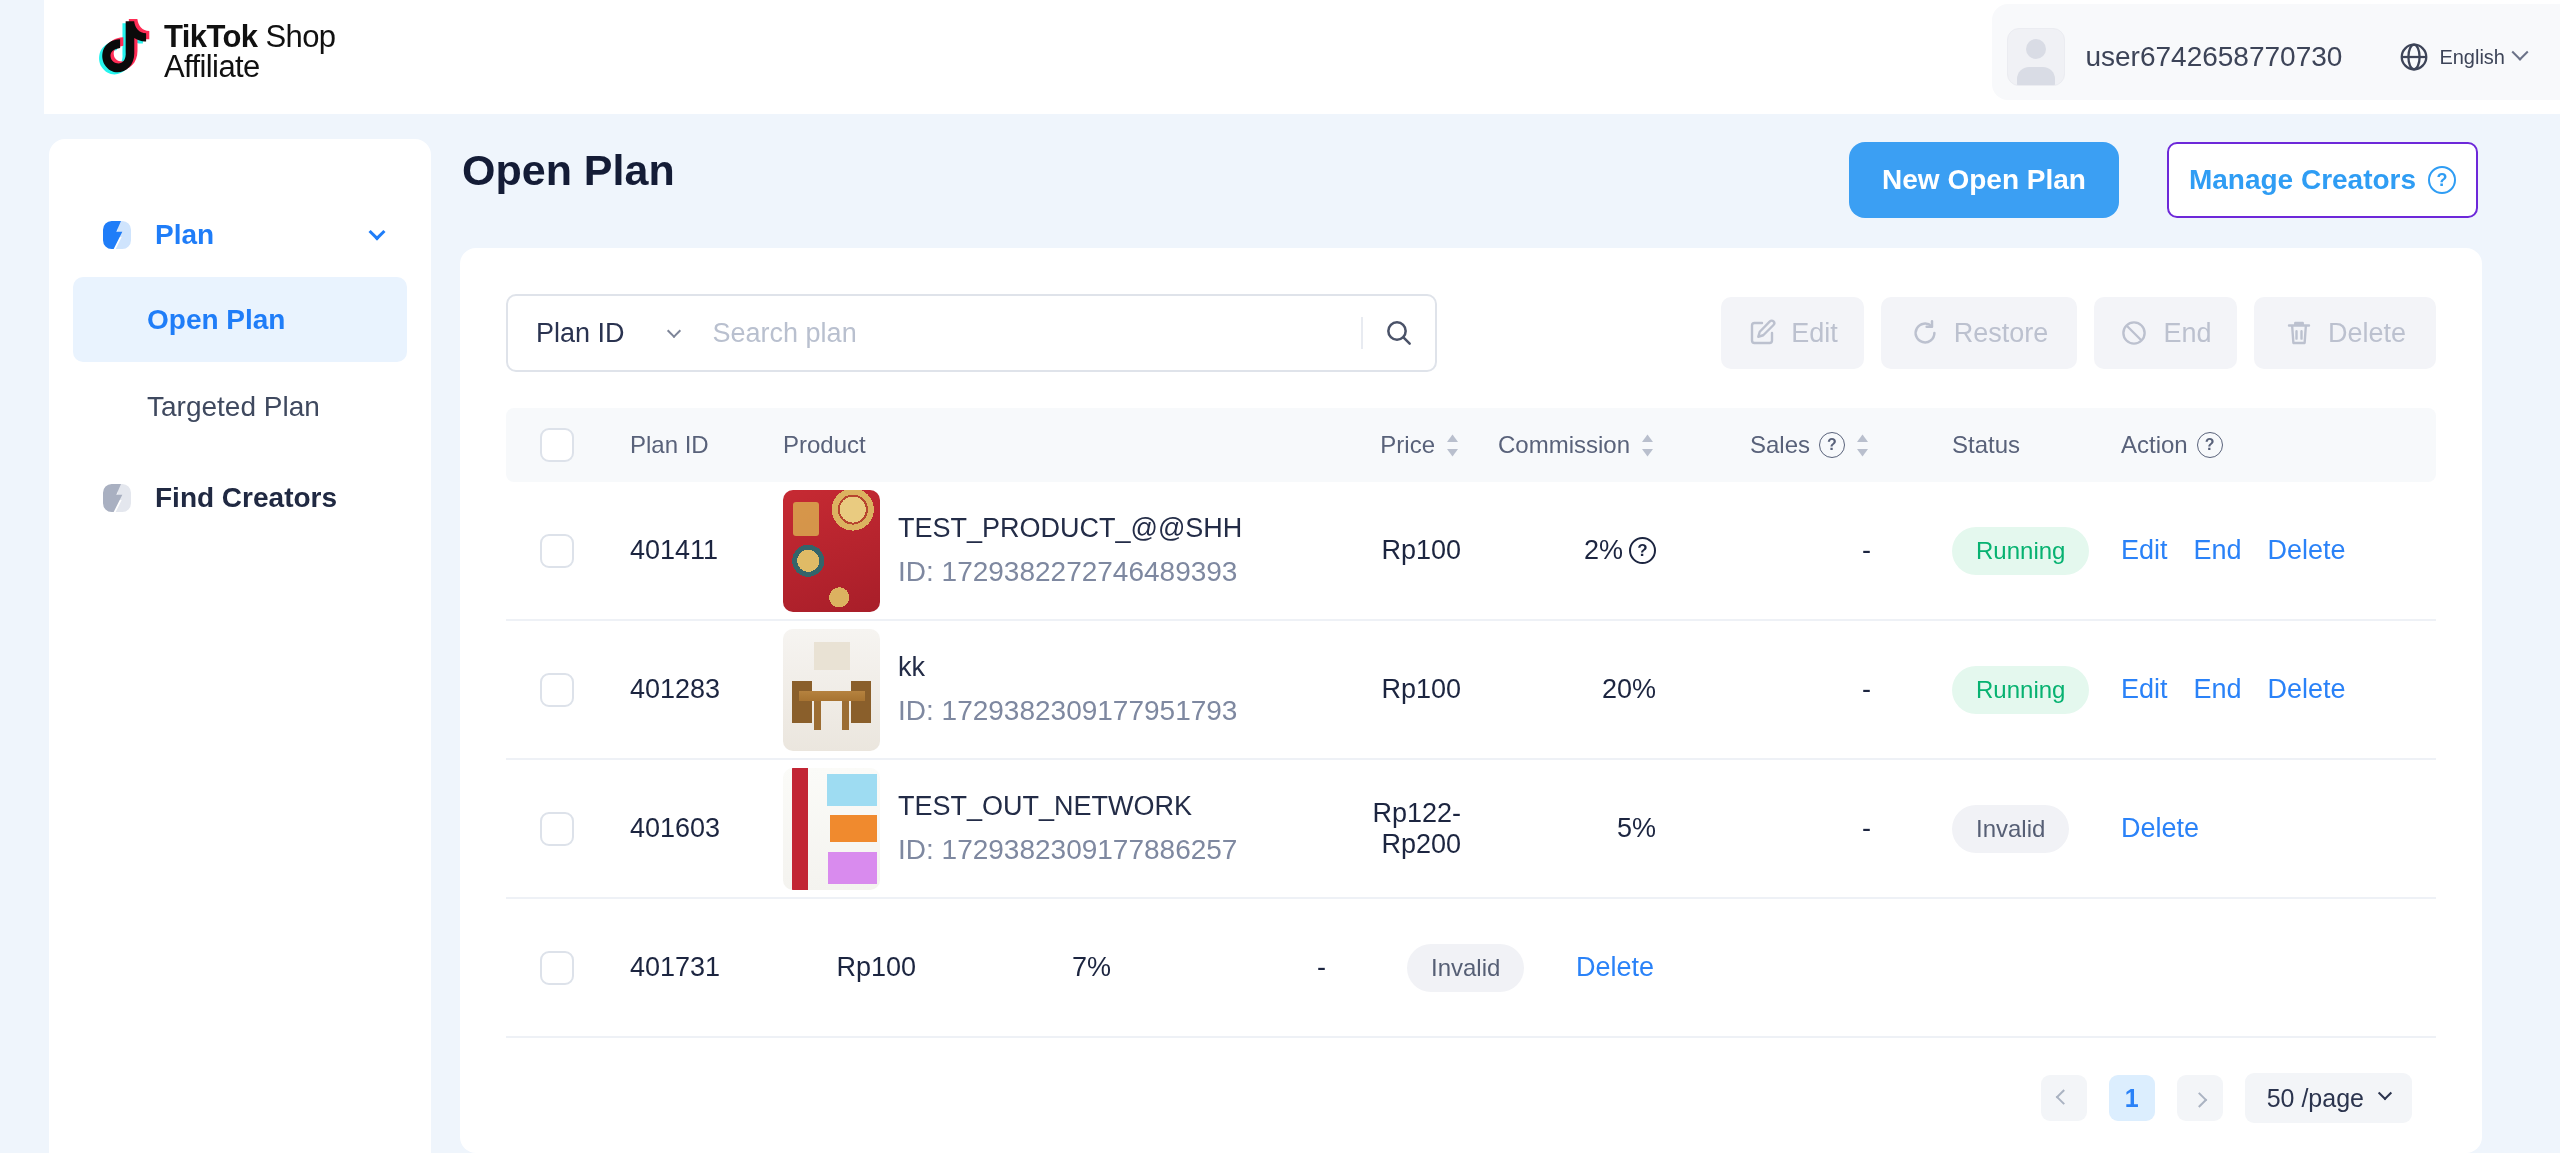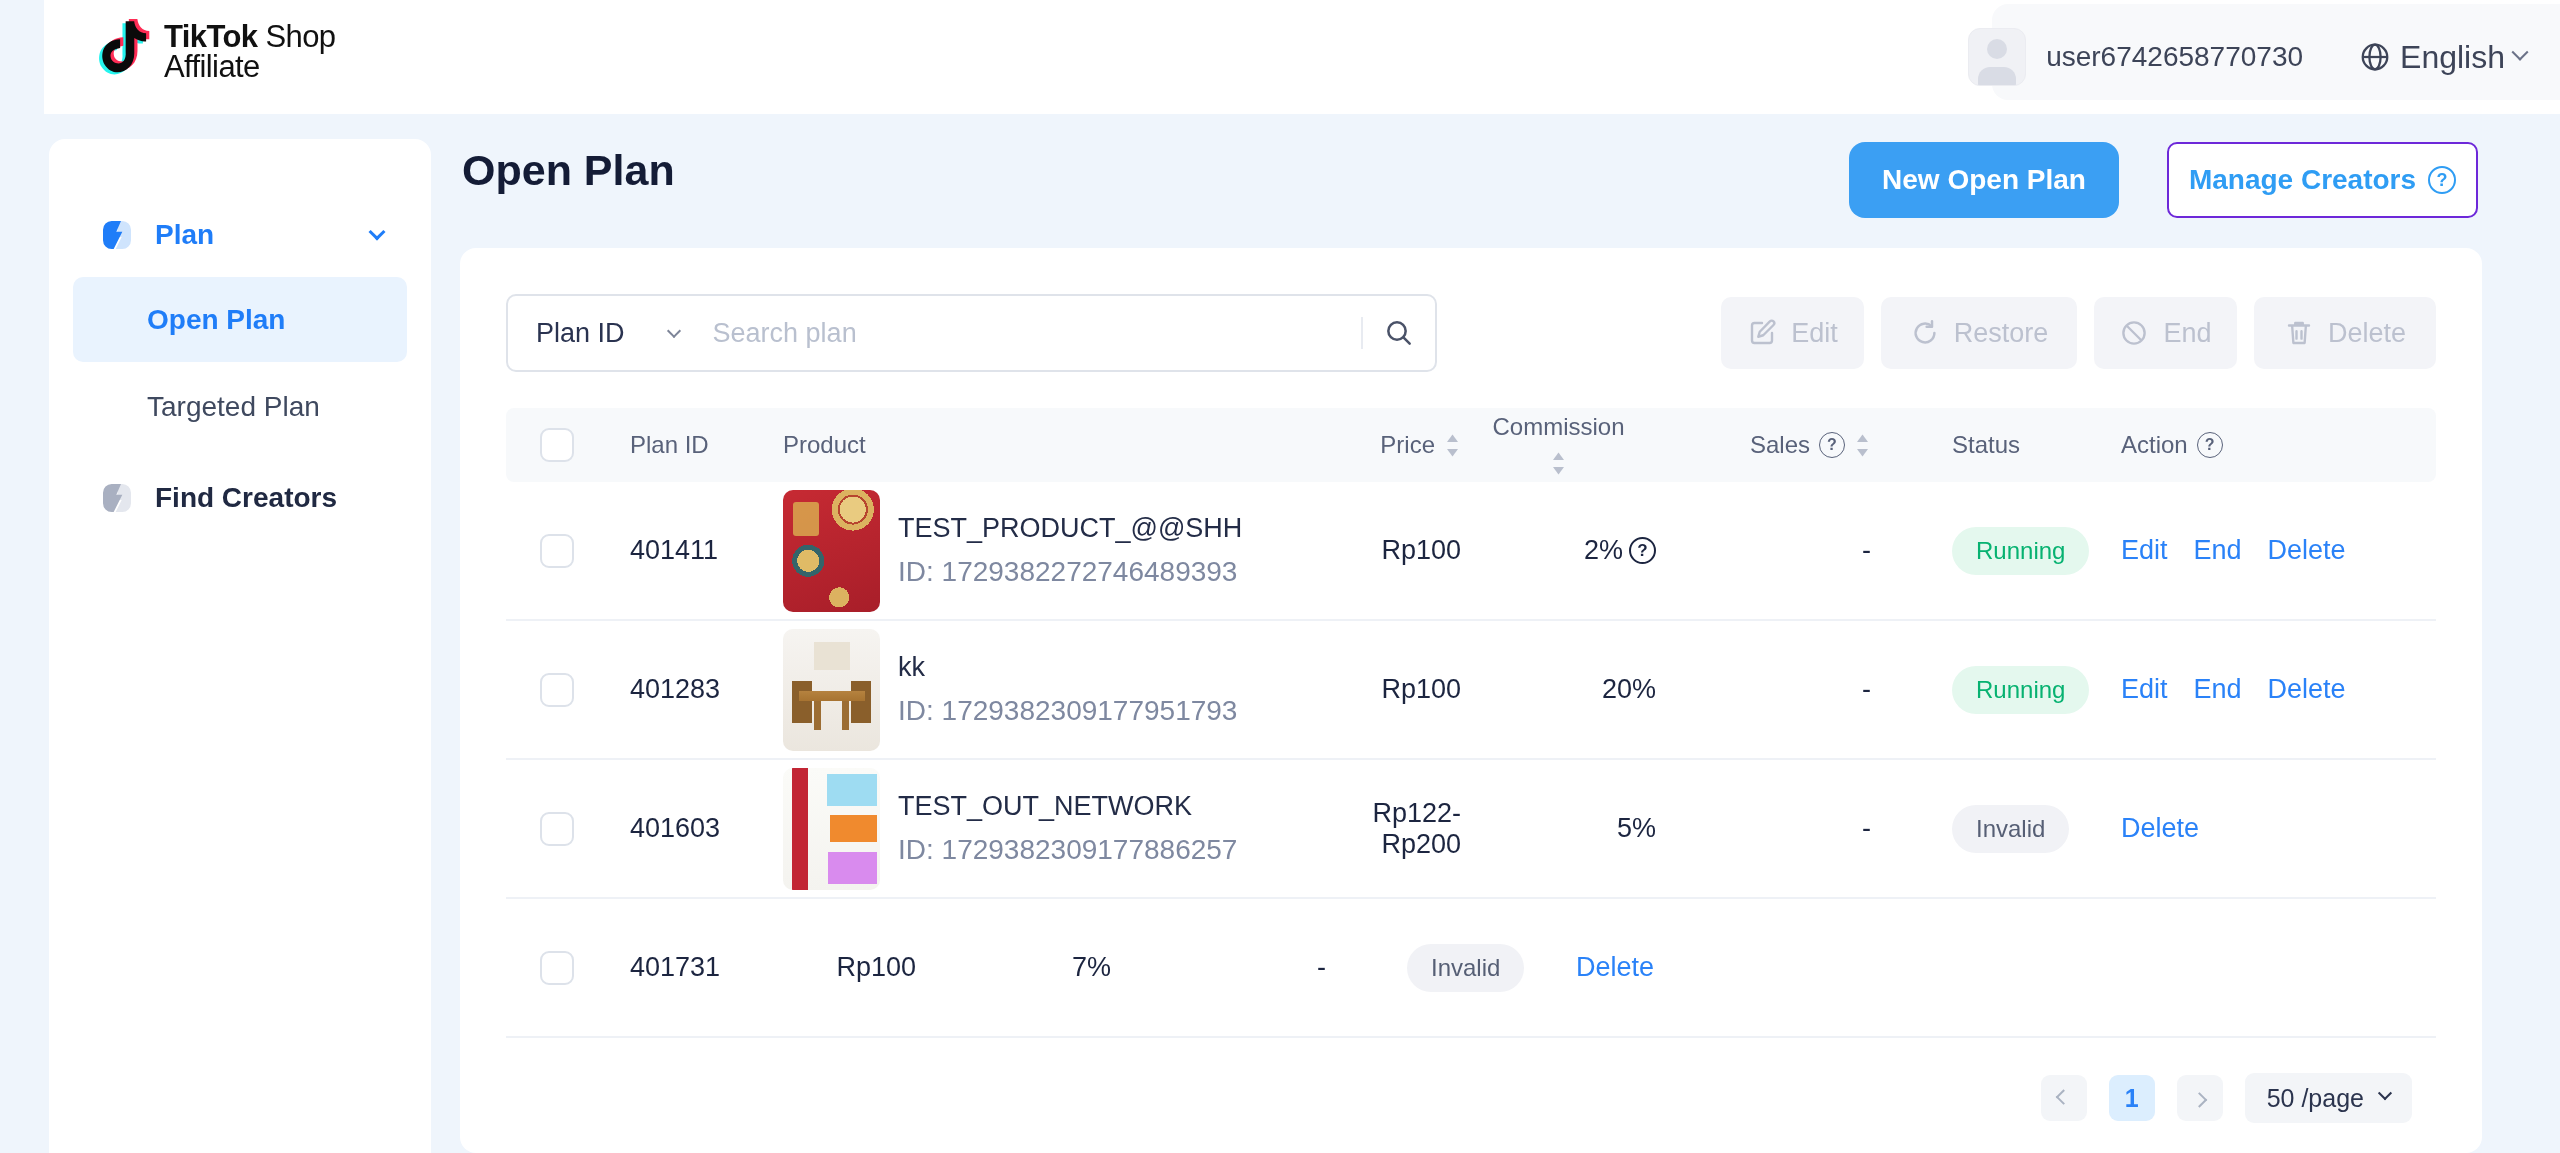--- a/index.html
+++ b/index.html
@@ -16,21 +16,21 @@
   .logo { position:absolute; left:50px; top:16px; display:flex; align-items:flex-start; gap:12px; }
   .logo-note { width:58px; height:66px; margin-top:2px; }
   .logo-text { font-size:31px; line-height:30px; letter-spacing:-0.6px; color:#111; padding-top:6px; }
   .logo-text .b { font-weight:700; }
   .logo-text .r { font-weight:500; }
   .user-block { position:absolute; right:78px; top:26px; height:62px; display:flex; align-items:center; }
   .avatar { width:58px; height:58px; border-radius:12px; background:#f0f1f5; position:relative; overflow:hidden; border:1px solid #ebecf1; }
   .avatar::before { content:""; position:absolute; left:50%; top:10px; transform:translateX(-50%); width:20px; height:20px; border-radius:50%; background:#d9dce5; }
   .avatar::after { content:""; position:absolute; left:50%; bottom:-6px; transform:translateX(-50%); width:38px; height:24px; border-radius:12px 12px 0 0; background:#d9dce5; }
   .username { margin-left:20px; font-size:28px; color:#3d4458; font-weight:500; }
-  .lang { display:flex; align-items:center; margin-left:56px; gap:9px; font-size:32px; color:#3d4458; font-weight:500; }
+  .lang { display:flex; align-items:center; margin-left:56px; gap:9px; font-size:20px; color:#3d4458; font-weight:500; }
   .globe-icon { width:32px; height:32px; }
   .chev { display:inline-block; width:12px; height:12px; border-right:2.5px solid #6b7288; border-bottom:2.5px solid #6b7288; transform:rotate(45deg) translate(-2px,-2px); margin-top:-4px; }
   
   .sidebar { position:absolute; left:49px; top:139px; width:382px; height:1014px; background:#fff; border-radius:16px 16px 0 0; }
   .side-plan { margin-top:80px; display:flex; align-items:center; padding:0 48px 0 52px; gap:22px; }
   .side-plan .lbl { font-size:28px; font-weight:600; color:#1f7df8; }
   .side-plan .chev-blue { margin-left:auto; width:12px; height:12px; border-right:3px solid #1f7df8; border-bottom:3px solid #1f7df8; transform:rotate(45deg); margin-top:-6px; }
   .plan-icon, .creators-icon { width:32px; height:32px; flex-shrink:0; }
   .side-open { margin:26px 24px 0; height:85px; background:#e9f3fe; border-radius:10px; display:flex; align-items:center; padding-left:74px; font-size:28px; font-weight:600; color:#1f7df8; cursor:pointer; }
   .side-targeted { margin:4px 24px 0; height:82px; display:flex; align-items:center; padding-left:74px; font-size:28px; color:#3f495f; cursor:pointer; }
@@ -237,21 +237,21 @@
         </div>
       <div class="c-id hcell">Plan ID</div>
       <div class="c-prod hcell">Product</div>
       <div class="c-price hcell" style="gap:9px;">
         <span>Price</span>
         <svg class="sort-icon" viewBox="0 0 17 27">
             <path d="M8.5 2.5 14 10H3z" fill="#b9bfcd"></path>
             <path d="M8.5 24.5 3 17h11z" fill="#b9bfcd"></path>
           </svg>
       </div>
-      <div class="c-comm hcell" style="gap:9px;flex-direction:column;">
+      <div class="c-comm hcell" style="gap:9px;">
         <span>Commission</span>
         <svg class="sort-icon" viewBox="0 0 17 27">
             <path d="M8.5 2.5 14 10H3z" fill="#b9bfcd"></path>
             <path d="M8.5 24.5 3 17h11z" fill="#b9bfcd"></path>
           </svg>
       </div>
       <div class="c-sales hcell" style="gap:9px;">
         <span>Sales</span>
         <span class="qmark"></span>
         <svg class="sort-icon" viewBox="0 0 17 27">

